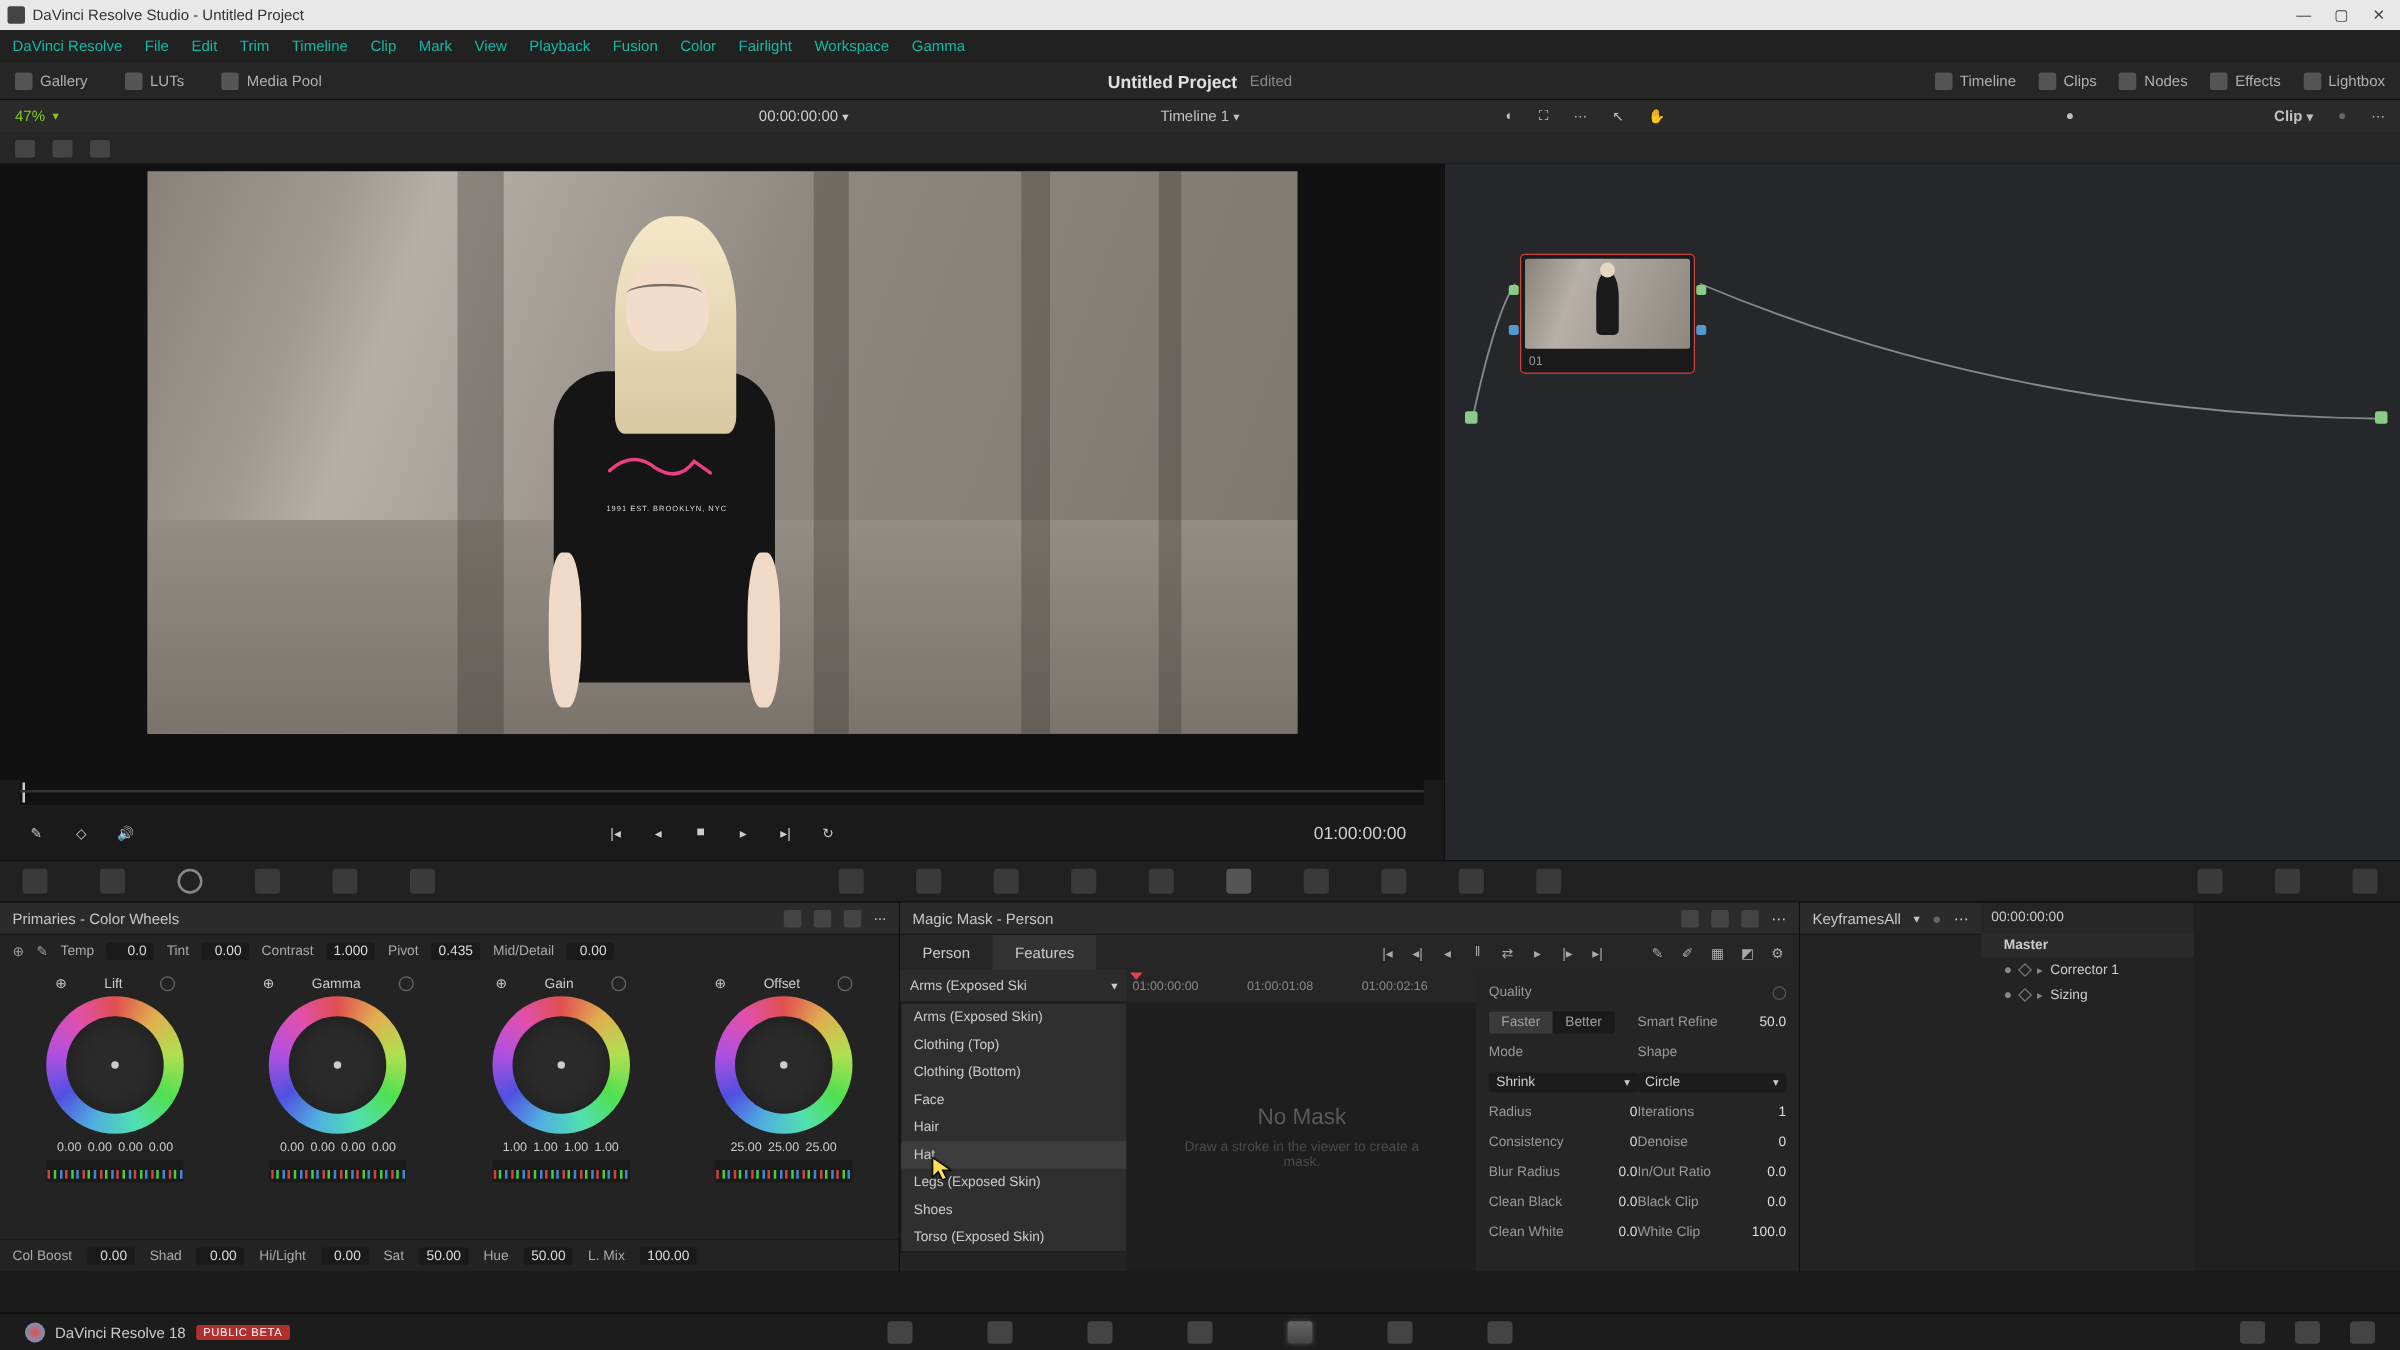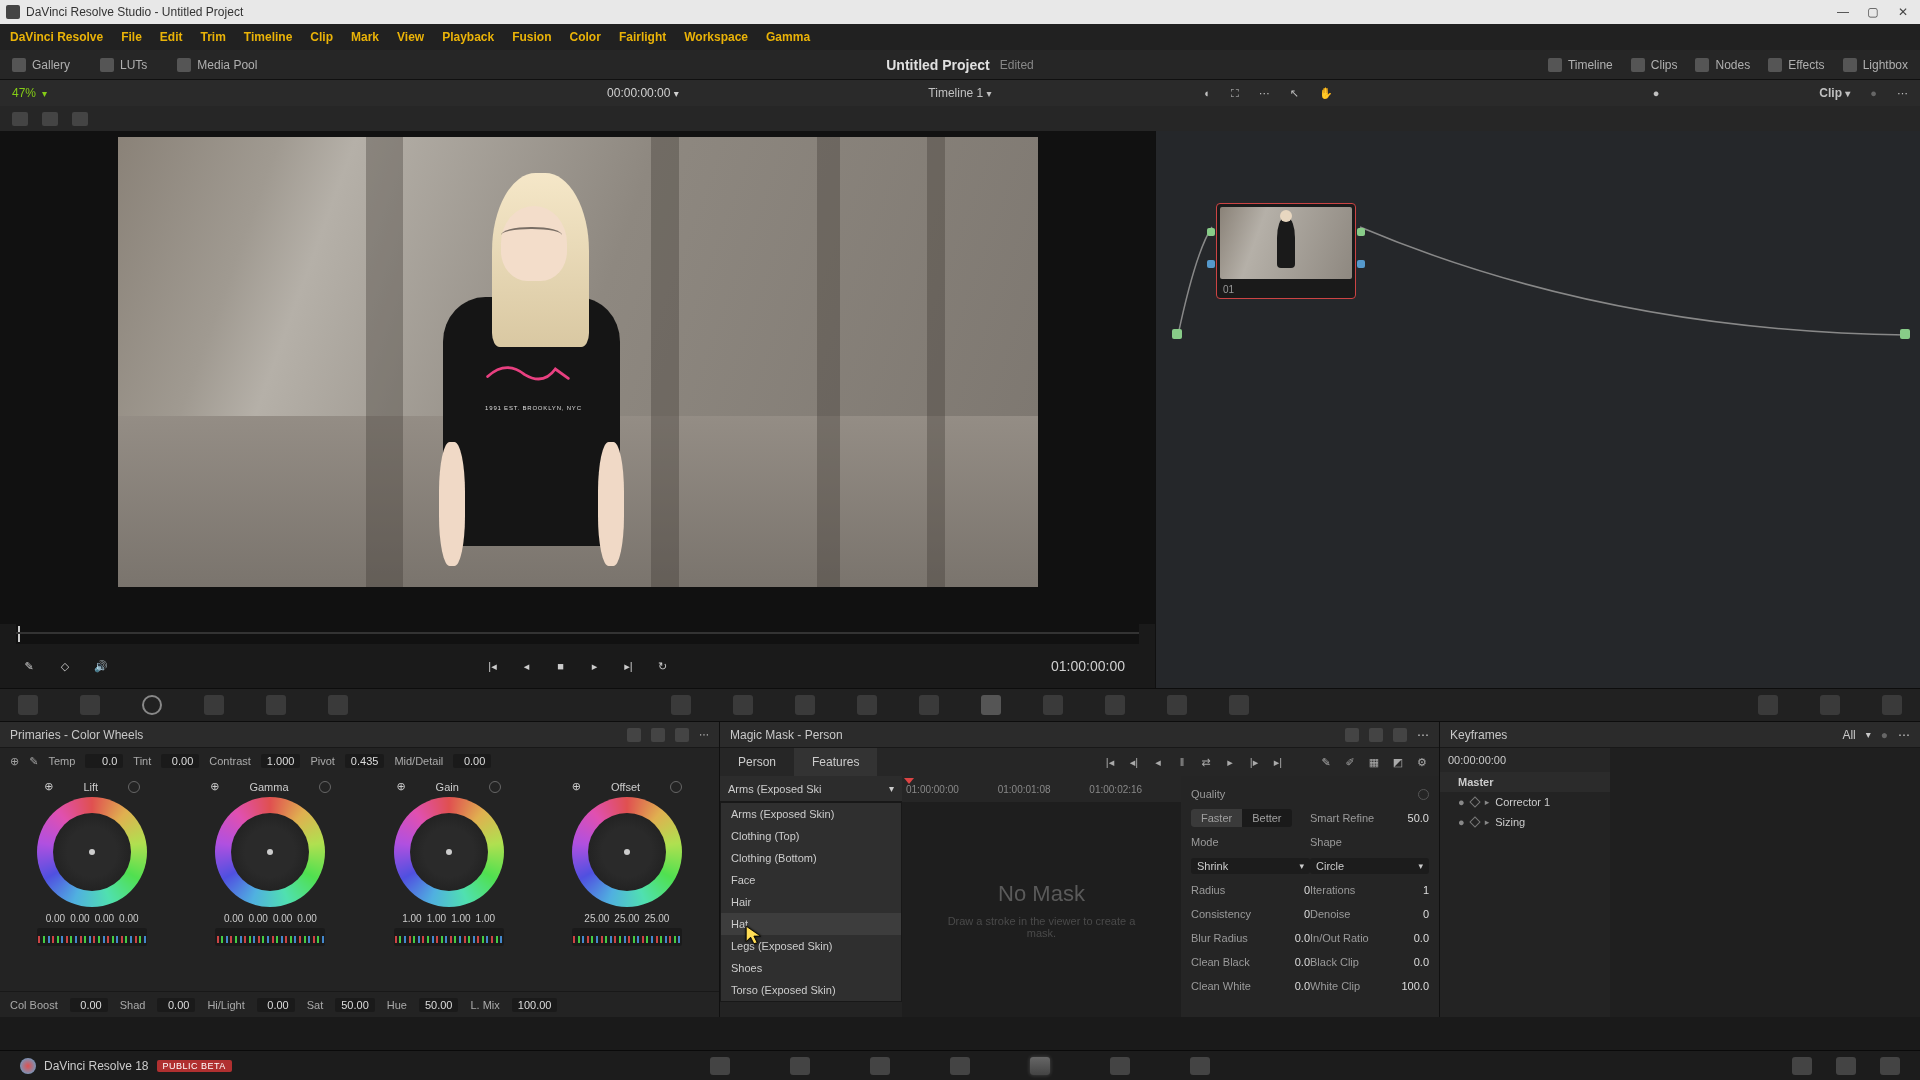--- a/index.html
+++ b/index.html
@@ -1,21 +1,21 @@
 <!DOCTYPE html>
 <html><head>
 <meta charset="utf-8">
 <style>
 * { margin: 0; padding: 0; box-sizing: border-box; font-family: Arial, sans-serif; }
 body { background: #1a1a1a; color: #a0a0a0; font-size: 11px; width: 1920px; height: 1080px; overflow: hidden; user-select: none; }
 .titlebar { height: 24px; background: #e8e8e8; display: flex; align-items: center; padding: 0 6px; color: #333; font-size: 12px; }
 .titlebar-icon { width: 14px; height: 14px; background: #444; margin-right: 6px; border-radius: 2px; }
 .win-controls { margin-left: auto; display: flex; gap: 16px; padding-right: 4px; }
 .win-btn { width: 14px; height: 14px; cursor: pointer; display: flex; align-items: center; justify-content: center; color:#444; }
-.menubar { height: 26px; background: #212121; display: flex; align-items: center; padding: 0 10px; gap: 18px; color: #eab308; font-size: 12px; font-weight: bold; }
+.menubar { height: 26px; background: #212121; display: flex; align-items: center; padding: 0 10px; gap: 18px; color: #14b8a6; font-size: 12px; }
 .menubar span { cursor: pointer; }
 .toolbar1 { height: 30px; background: #262626; border-bottom: 1px solid #101010; display: flex; align-items: center; padding: 0 12px; gap: 30px; }
 .tb-item { display: flex; align-items: center; gap: 6px; cursor: pointer; color:#b0b0b0; font-size: 12px; }
 .tb-icon { width: 14px; height: 14px; background:#555; border-radius:2px; }
 .project-title { position: absolute; left: 50%; transform: translateX(-50%); display:flex; gap:10px; align-items:center; color:#e0e0e0; font-size:14px; font-weight:bold; }
 .project-title .edited { color:#888; font-weight:normal; font-size:12px; }
 .toolbar1 .right-tools { margin-left:auto; display:flex; gap:18px; }
 .toolbar2 { height: 26px; background: #2a2a2a; display:flex; align-items:center; padding: 0 12px; }
 .zoom { color:#84cc16; font-size:12px; display:flex; align-items:center; gap:6px; }
 .tl-name { position:absolute; left:50%; transform:translateX(-50%); color:#c0c0c0; font-size:12px; }
@@ -99,34 +99,34 @@
 .feat-dd .chev { margin-left:auto; }
 .feat-menu { position:absolute; top:26px; left:0; width:182px; background:#2f2f2f; border:1px solid #181818; z-index:20; }
 .feat-item { padding:5px 10px; color:#ccc; font-size:11px; cursor:pointer; }
 .feat-item:hover,.feat-item.hov { background:#3d3d3d; }
 .mask-center { flex:1; background:#1e1e1e; display:flex; flex-direction:column; }
 .mask-tl { height:26px; background:#262626; display:flex; align-items:center; font-size:10px; color:#888; position:relative; padding-left:4px; }
 .mask-tl .tick { flex:1; }
 .mask-playhead { position:absolute; left:2px; top:0; bottom:0; width:10px; }
 .mask-playhead::before { content:''; position:absolute; top:2px; left:0; border:5px solid transparent; border-top:6px solid #d44; }
 .nomask { flex:1; display:flex; flex-direction:column; align-items:center; justify-content:center; color:#555; }
-.nomask h2 { color:#5a5a5a; font-size:22px; font-weight:normal; margin-bottom:8px; }
+.nomask h2 { color:#5a5a5a; font-size:18px; font-weight:normal; margin-bottom:8px; }
 .nomask p { font-size:11px; color:#4a4a4a; text-align:center; max-width:220px; }
 .mask-props { width:258px; background:#252525; padding:6px 10px; font-size:11px; }
 .mp-row { display:flex; align-items:center; height:24px; }
 .mp-row.split .mp-half { flex:1; display:flex; align-items:center; gap:4px; }
 .mp-label { color:#9a9a9a; flex:1; }
 .mp-val { color:#ddd; min-width:36px; text-align:right; }
 .seg { display:flex; background:#1a1a1a; border-radius:3px; overflow:hidden; }
 .seg span { padding:3px 10px; cursor:pointer; }
 .seg span.active { background:#3a3a3a; }
 .mp-select { flex:1; background:#1c1c1c; padding:2px 6px; border-radius:3px; display:flex; align-items:center; color:#ccc; }
 .mp-select .chev { margin-left:auto; font-size:9px; }
 .mp-reset { width:11px; height:11px; border:1px solid #555; border-radius:50%; margin-left:6px; cursor:pointer; }
-.kf-panel { flex:1; display:flex; flex-direction:column; }
+.kf-panel { flex:1; display:flex; }
 .kf-body { flex:1; display:flex; background:#1f1f1f; }
 .kf-tree { width:170px; background:#232323; font-size:11px; }
 .kf-tc { height:24px; display:flex; align-items:center; padding:0 8px; color:#ccc; background:#262626; font-size:11px; }
 .kf-item { padding:4px 8px 4px 18px; color:#ccc; display:flex; align-items:center; gap:6px; cursor:pointer; }
 .kf-item.master { font-weight:bold; background:#2b2b2b; }
 .kf-dia { width:8px; height:8px; transform:rotate(45deg); border:1px solid #777; }
 .kf-chev { font-size:9px; color:#888; }
 .kf-track { flex:1; position:relative; background:#1c1c1c; }
 .kf-ph { position:absolute; left:4px; top:0; bottom:0; width:1px; background:#d44; }
 .kf-ph::before { content:''; position:absolute; top:0; left:-5px; border:5px solid transparent; border-top:7px solid #d44; }

